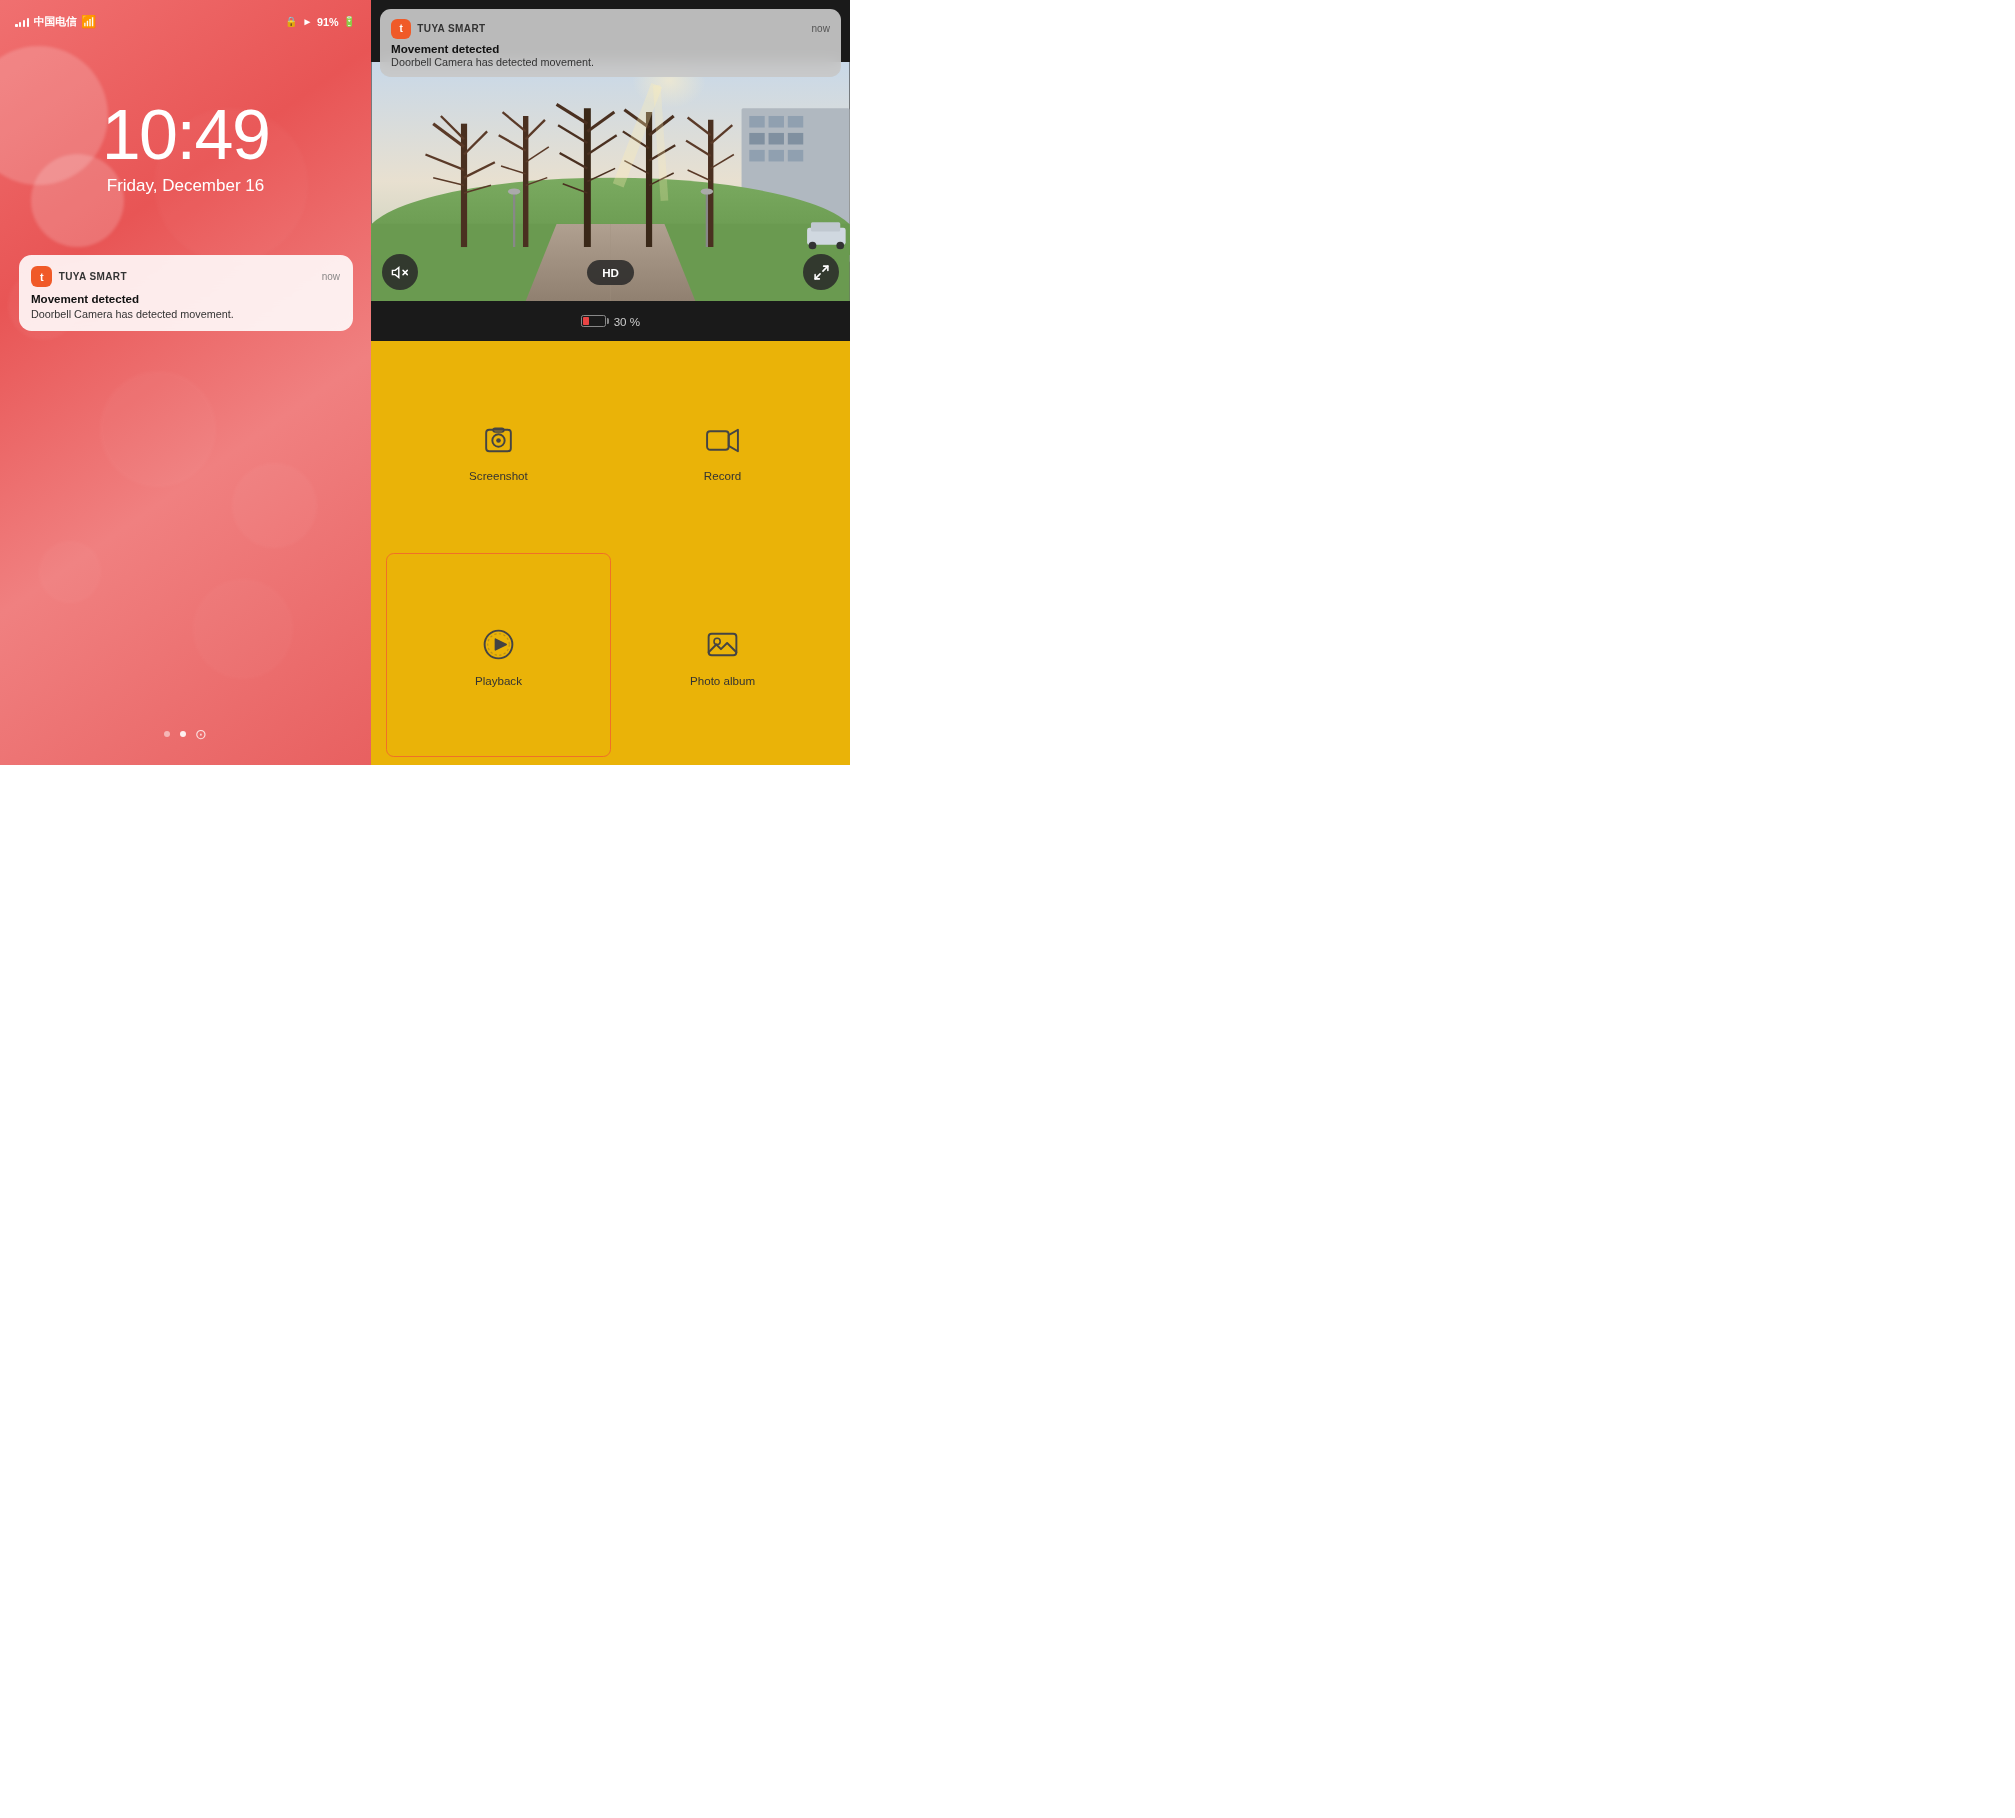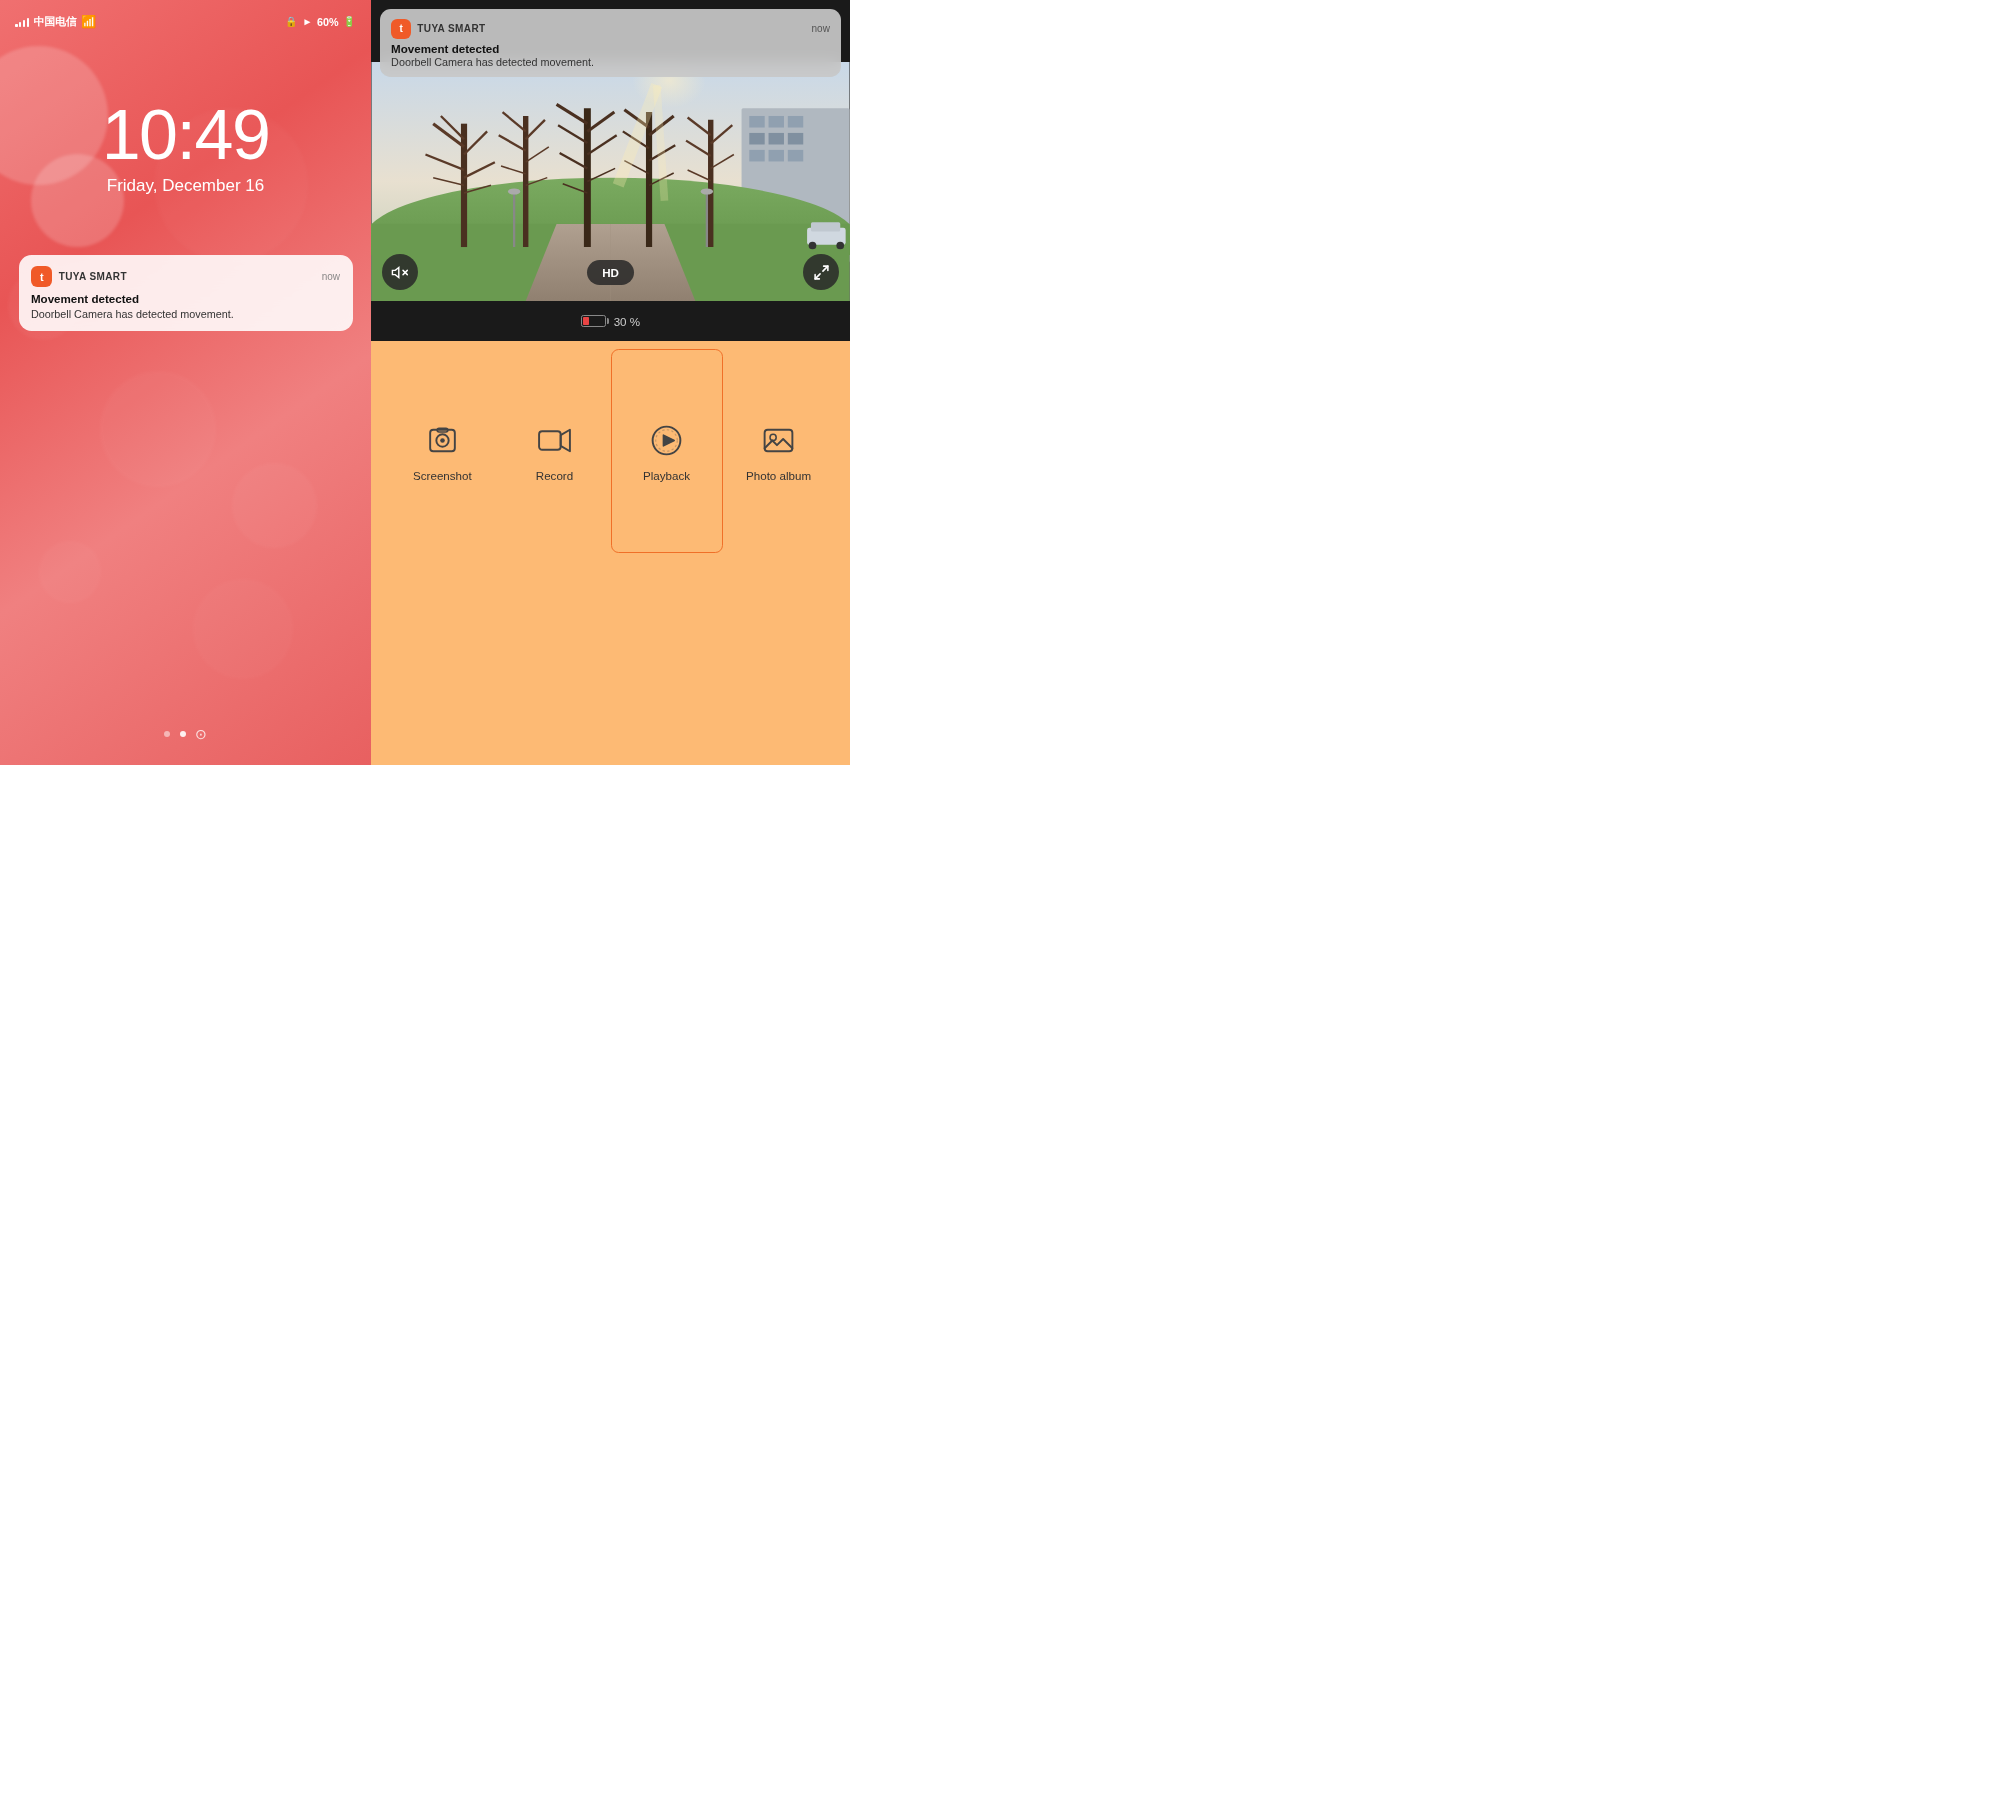--- a/index.html
+++ b/index.html
@@ -311,24 +311,24 @@
     }
     .battery-pct {
       color: #ccc;
       font-size: 11.6px;
     }
 
     
     .action-grid {
       flex: 1;
       display: grid;
-      grid-template-columns: repeat(4, 1fr);
+      grid-template-columns: repeat(2, 1fr);
       grid-template-rows: repeat(2, 1fr);
       padding: 7.7px 15.4px;
-      background: #fdba74;
+      background: #eab308;
       gap: 0;
     }
 
     .action-item {
       display: flex;
       flex-direction: column;
       align-items: center;
       justify-content: center;
       gap: 7.7px;
       cursor: pointer;
@@ -379,21 +379,21 @@
         <div class="signal-bar" style="height:4.6px;"></div>
         <div class="signal-bar" style="height:7px;"></div>
         <div class="signal-bar" style="height:9.3px;"></div>
       </div>
       <span>中国电信</span>
       <span class="wifi-icon">📶</span>
     </div>
     <div class="status-right">
       <span style="font-size:10px;">🔒</span>
       <span style="font-size:10px;">►</span>
-      <span>60%</span>
+      <span>91%</span>
       <span style="font-size:10px;">🔋</span>
     </div>
   </div>
 
   <div class="time-display">
     <div class="time">10:49</div>
     <div class="date">Friday, December 16</div>
   </div>
 
   <div class="notification-card">

